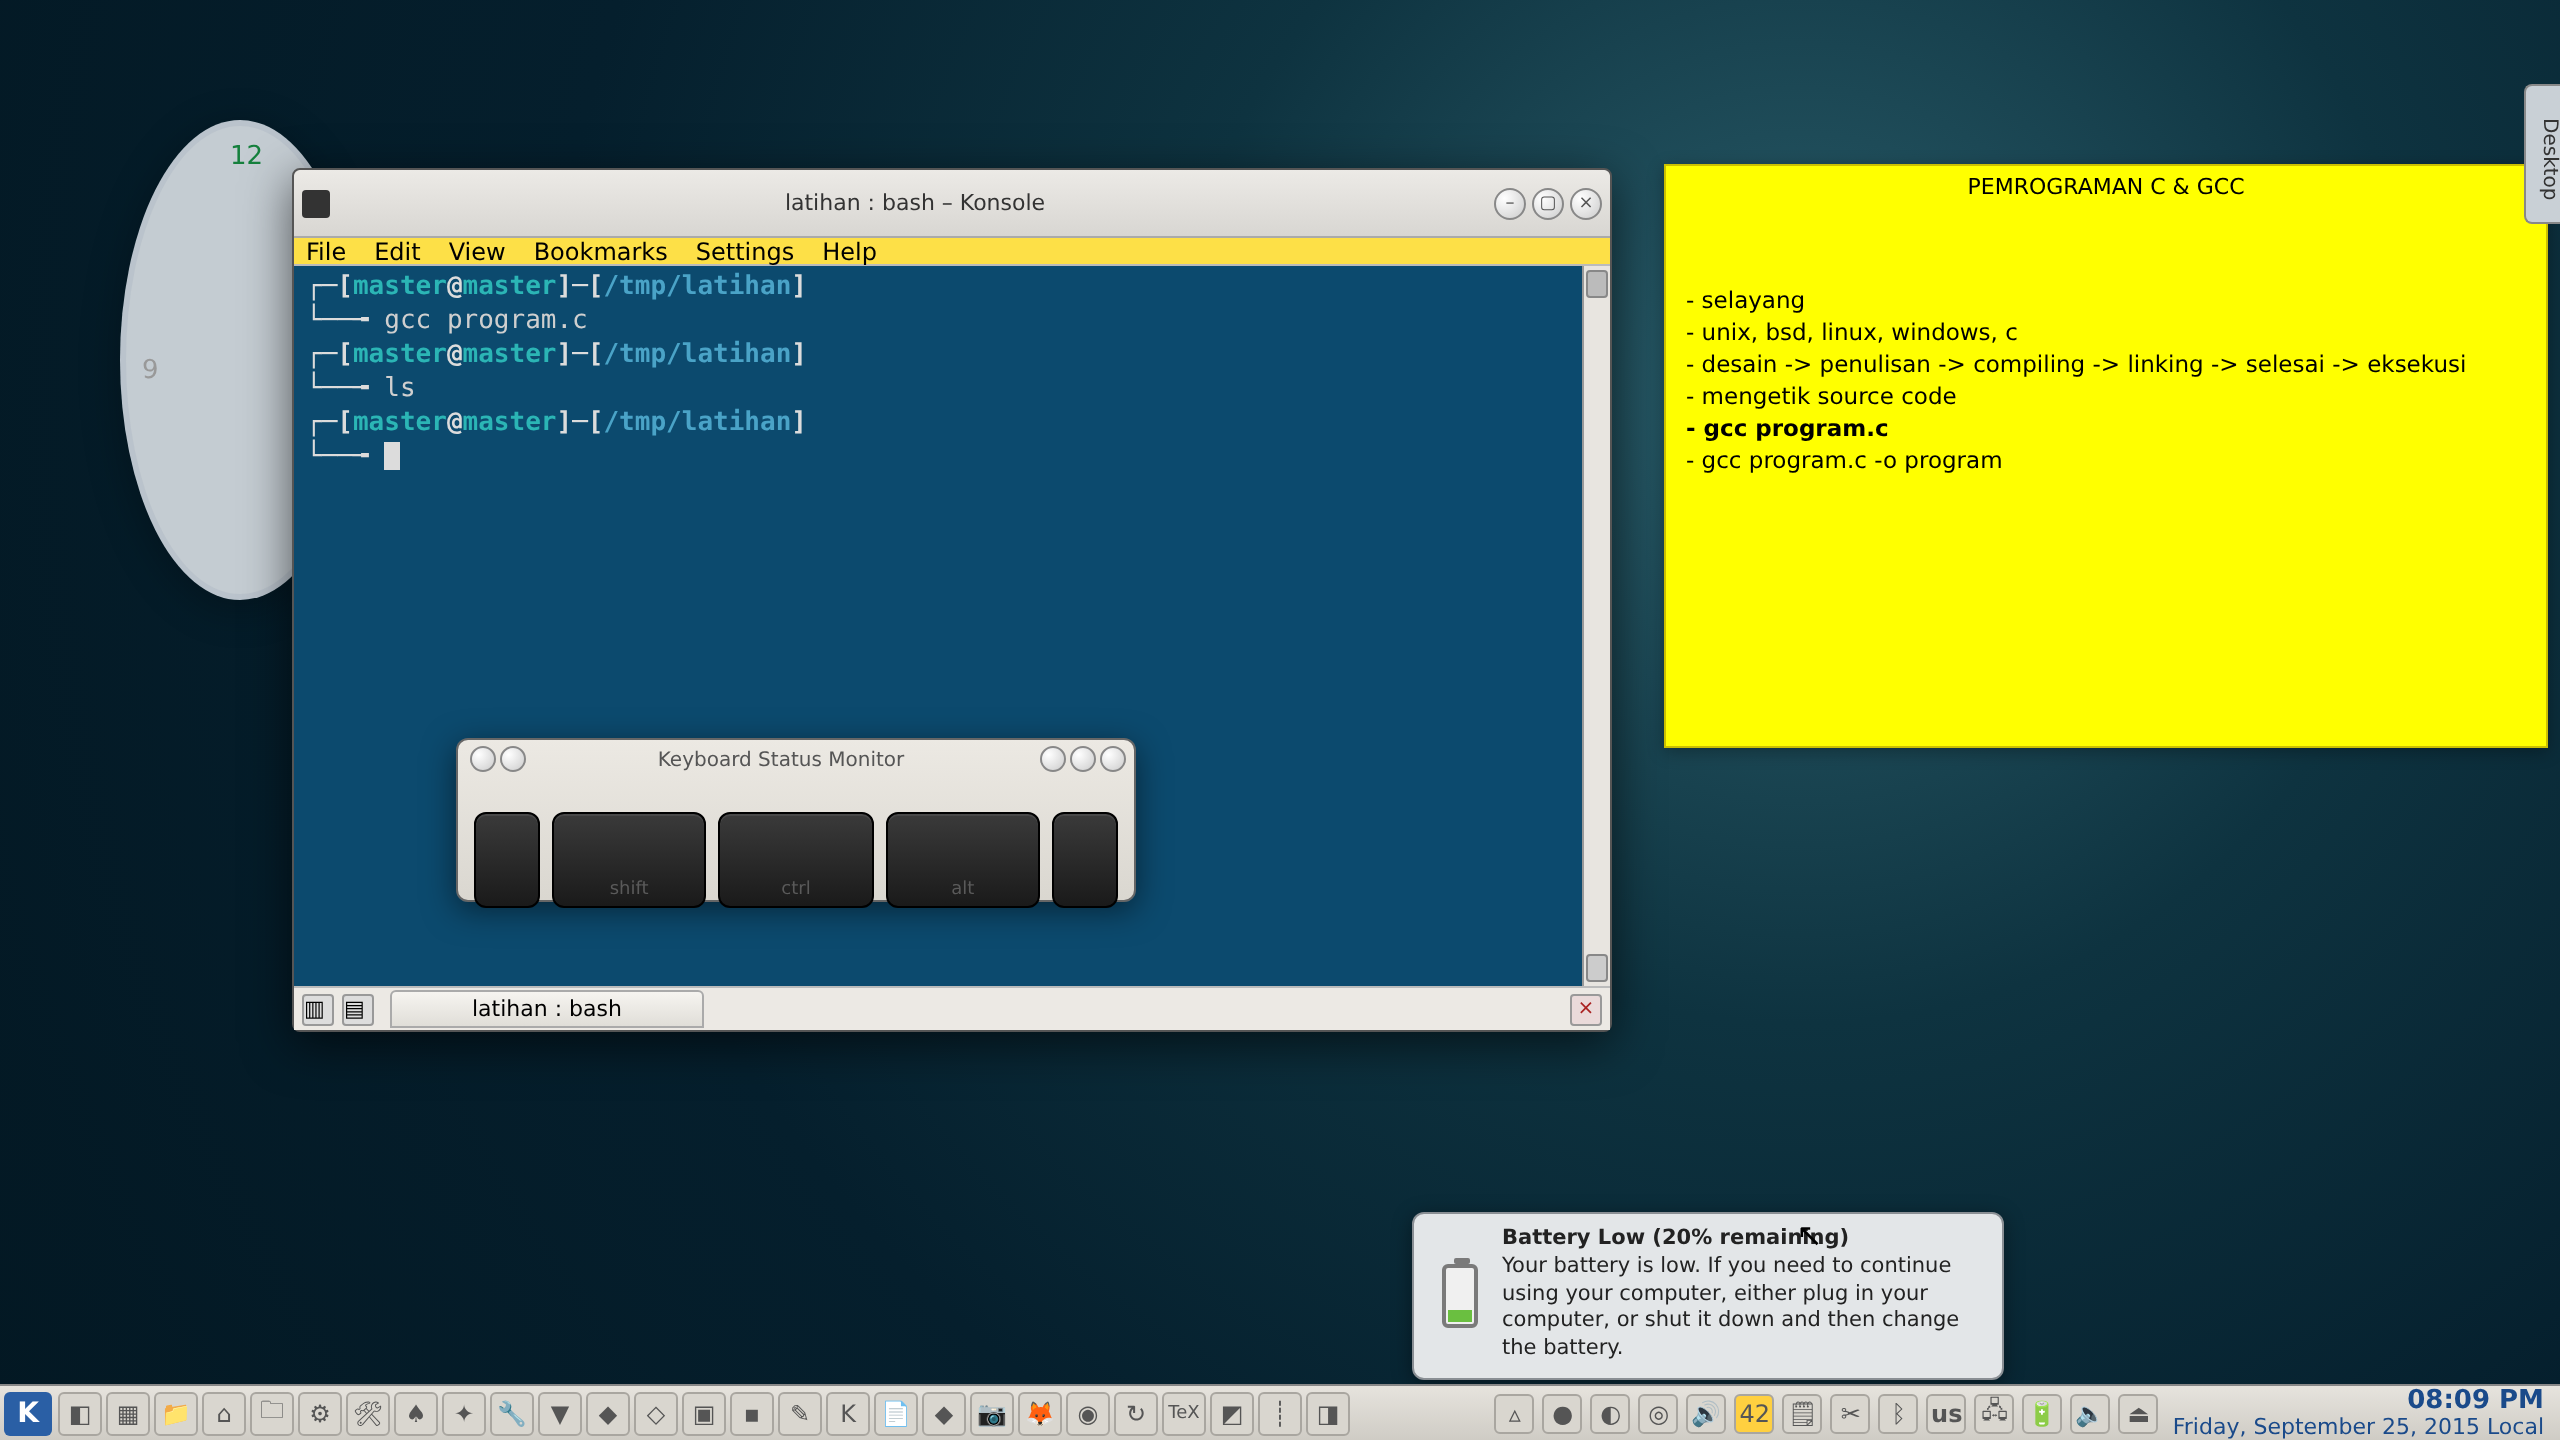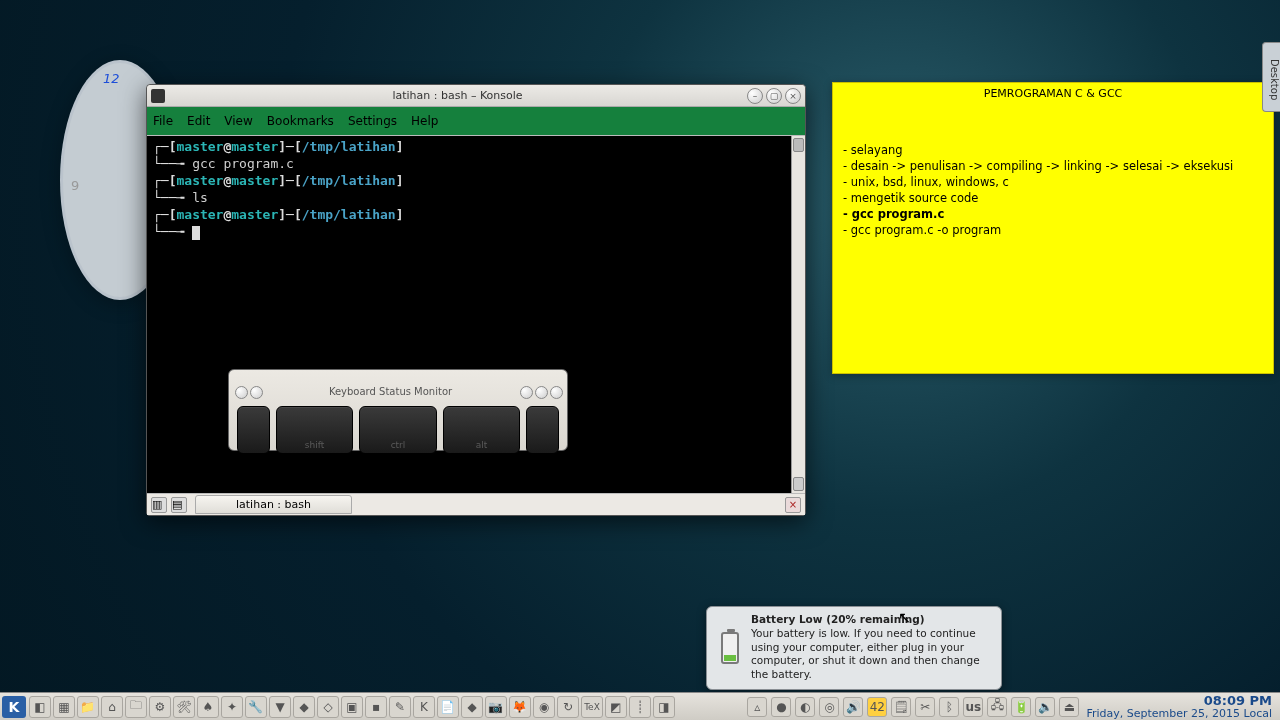--- a/index.html
+++ b/index.html
@@ -12,21 +12,21 @@
   
   .clock-widget {
     position: absolute; top: 60px; left: 60px;
     width: 120px; height: 240px;
     background: rgba(230,235,240,0.85);
     border-radius: 50%;
     border: 3px solid rgba(180,190,200,0.6);
     box-shadow: 0 4px 20px rgba(0,0,0,0.3);
   }
   .clock-widget .num9 { position: absolute; left: 8px; top: 115px; color: #999; font-size: 13px; }
-  .clock-widget .num12 { position: absolute; left: 40px; top: 8px; color: #1d4ed8; font-size: 13px; font-style: italic; }
+  .clock-widget .num12 { position: absolute; left: 52px; top: 8px; color: #15803d; font-size: 13px; }
   
   .sticky {
     position: absolute; top: 82px; left: 832px;
     width: 442px; height: 292px;
     background: #ffff00;
     font-size: 11.5px; color: #000;
     box-shadow: 0 2px 8px rgba(0,0,0,0.3);
     border: 1px solid #ccc000;
   }
   .sticky-title { text-align: center; padding: 4px 0; font-size: 11px; }
@@ -48,44 +48,44 @@
   .konsole {
     position: absolute; top: 84px; left: 146px;
     width: 660px; height: 432px;
     background: #e8e6e2;
     border: 1px solid #555;
     border-radius: 4px;
     box-shadow: 0 6px 24px rgba(0,0,0,0.6);
     display: flex; flex-direction: column;
   }
   .titlebar {
-    height: 22px; display: flex; align-items: center;
+    height: 34px; display: flex; align-items: center;
     background: linear-gradient(to bottom, #eceae6, #d8d6d2);
     border-bottom: 1px solid #aaa;
     border-radius: 4px 4px 0 0;
     font-size: 11px; color: #333;
     padding: 0 4px;
   }
   .titlebar .icon { width: 14px; height: 14px; background: #333; border-radius: 2px; margin-right: 6px; }
   .titlebar .title { flex: 1; text-align: center; }
   .titlebar .btn {
     width: 16px; height: 16px; border-radius: 50%;
     background: radial-gradient(circle at 30% 30%, #fff, #ccc);
     border: 1px solid #888; margin-left: 3px;
     font-size: 9px; line-height: 14px; text-align: center; color:#555;
     cursor: pointer;
   }
   .menubar {
-    height: 29px; display: flex; align-items: center;
-    background: #15803d; border-bottom: 1px solid #bbb;
+    height: 14px; display: flex; 
+    background: #fde047; border-bottom: 1px solid #bbb;
     font-size: 12px; padding: 0 6px; gap: 14px;
   }
   .menubar span { cursor: pointer; }
   .terminal {
-    flex: 1; background: #000000;
+    flex: 1; background: #0c4a6e;
     font-family: "DejaVu Sans Mono", monospace;
     font-size: 13px; line-height: 17px;
     padding: 2px 6px; color: #cfcfcf;
     position: relative; overflow: hidden;
   }
   .terminal .scrollbar {
     position: absolute; right: 0; top: 0; bottom: 0; width: 14px;
     background: #e8e5e0; border-left: 1px solid #999;
   }
   .terminal .scrollbar .thumb { position:absolute; top:2px; left:1px; right:1px; height:14px; background:#bbb; border:1px solid #888; border-radius:2px;}
@@ -108,21 +108,21 @@
   }
   .statusbar .closetab { margin-left:auto; width:16px;height:16px; border:1px solid #999; background:#eadada; color:#a22; font-size:10px; text-align:center; line-height:14px; border-radius:2px;}
   
   .ksm {
     position: absolute; top: 369px; left: 228px;
     width: 340px; height: 82px;
     background: linear-gradient(to bottom,#ece9e3,#dad7d0);
     border: 1px solid #666; border-radius: 6px;
     box-shadow: 0 4px 16px rgba(0,0,0,0.5);
   }
-  .ksm-title { height:18px; display:flex; align-items:flex-start; font-size:10px; color:#555; padding:16px 4px;}
+  .ksm-title { height:18px; display:flex; align-items:flex-end; font-size:10px; color:#555; padding:16px 4px;}
   .ksm-title .t { flex:1; text-align:center; }
   .ksm-title .b { width:13px;height:13px;border-radius:50%; background:radial-gradient(circle at 30% 30%,#fff,#ccc); border:1px solid #888; margin-left:2px;}
   .ksm-keys { display:flex; gap:6px; padding:4px 8px;}
   .ksm-key {
     height:48px; background: linear-gradient(to bottom,#3a3a3a,#1a1a1a);
     border:1px solid #000; border-radius:6px;
     box-shadow: inset 0 1px 0 rgba(255,255,255,0.08);
     color:#5a5a5a; font-size:9px; display:flex; align-items:flex-end; justify-content:center; padding-bottom:3px;
   }
   .ksm-key.sq { width:38px;}
@@ -175,22 +175,22 @@
 
 <div class="clock-widget">
   <span class="num9">9</span>
   <span class="num12">12</span>
 </div>
 
 <div class="sticky">
   <div class="sticky-title">PEMROGRAMAN C &amp; GCC</div>
   <div class="sticky-body" id="sticky-body">
       <div>- selayang</div>
+      <div>- unix, bsd, linux, windows, c</div>
       <div>- desain -&gt; penulisan -&gt; compiling -&gt; linking -&gt; selesai -&gt; eksekusi</div>
-      <div>- unix, bsd, linux, windows, c</div>
       <div>- mengetik source code</div>
       <div class="bold">- gcc program.c</div>
       <div>- gcc program.c -o program</div>
     </div>
 </div>
 
 <div class="edge-tab">Desktop</div>
 
 <div class="konsole">
   <div class="titlebar">

